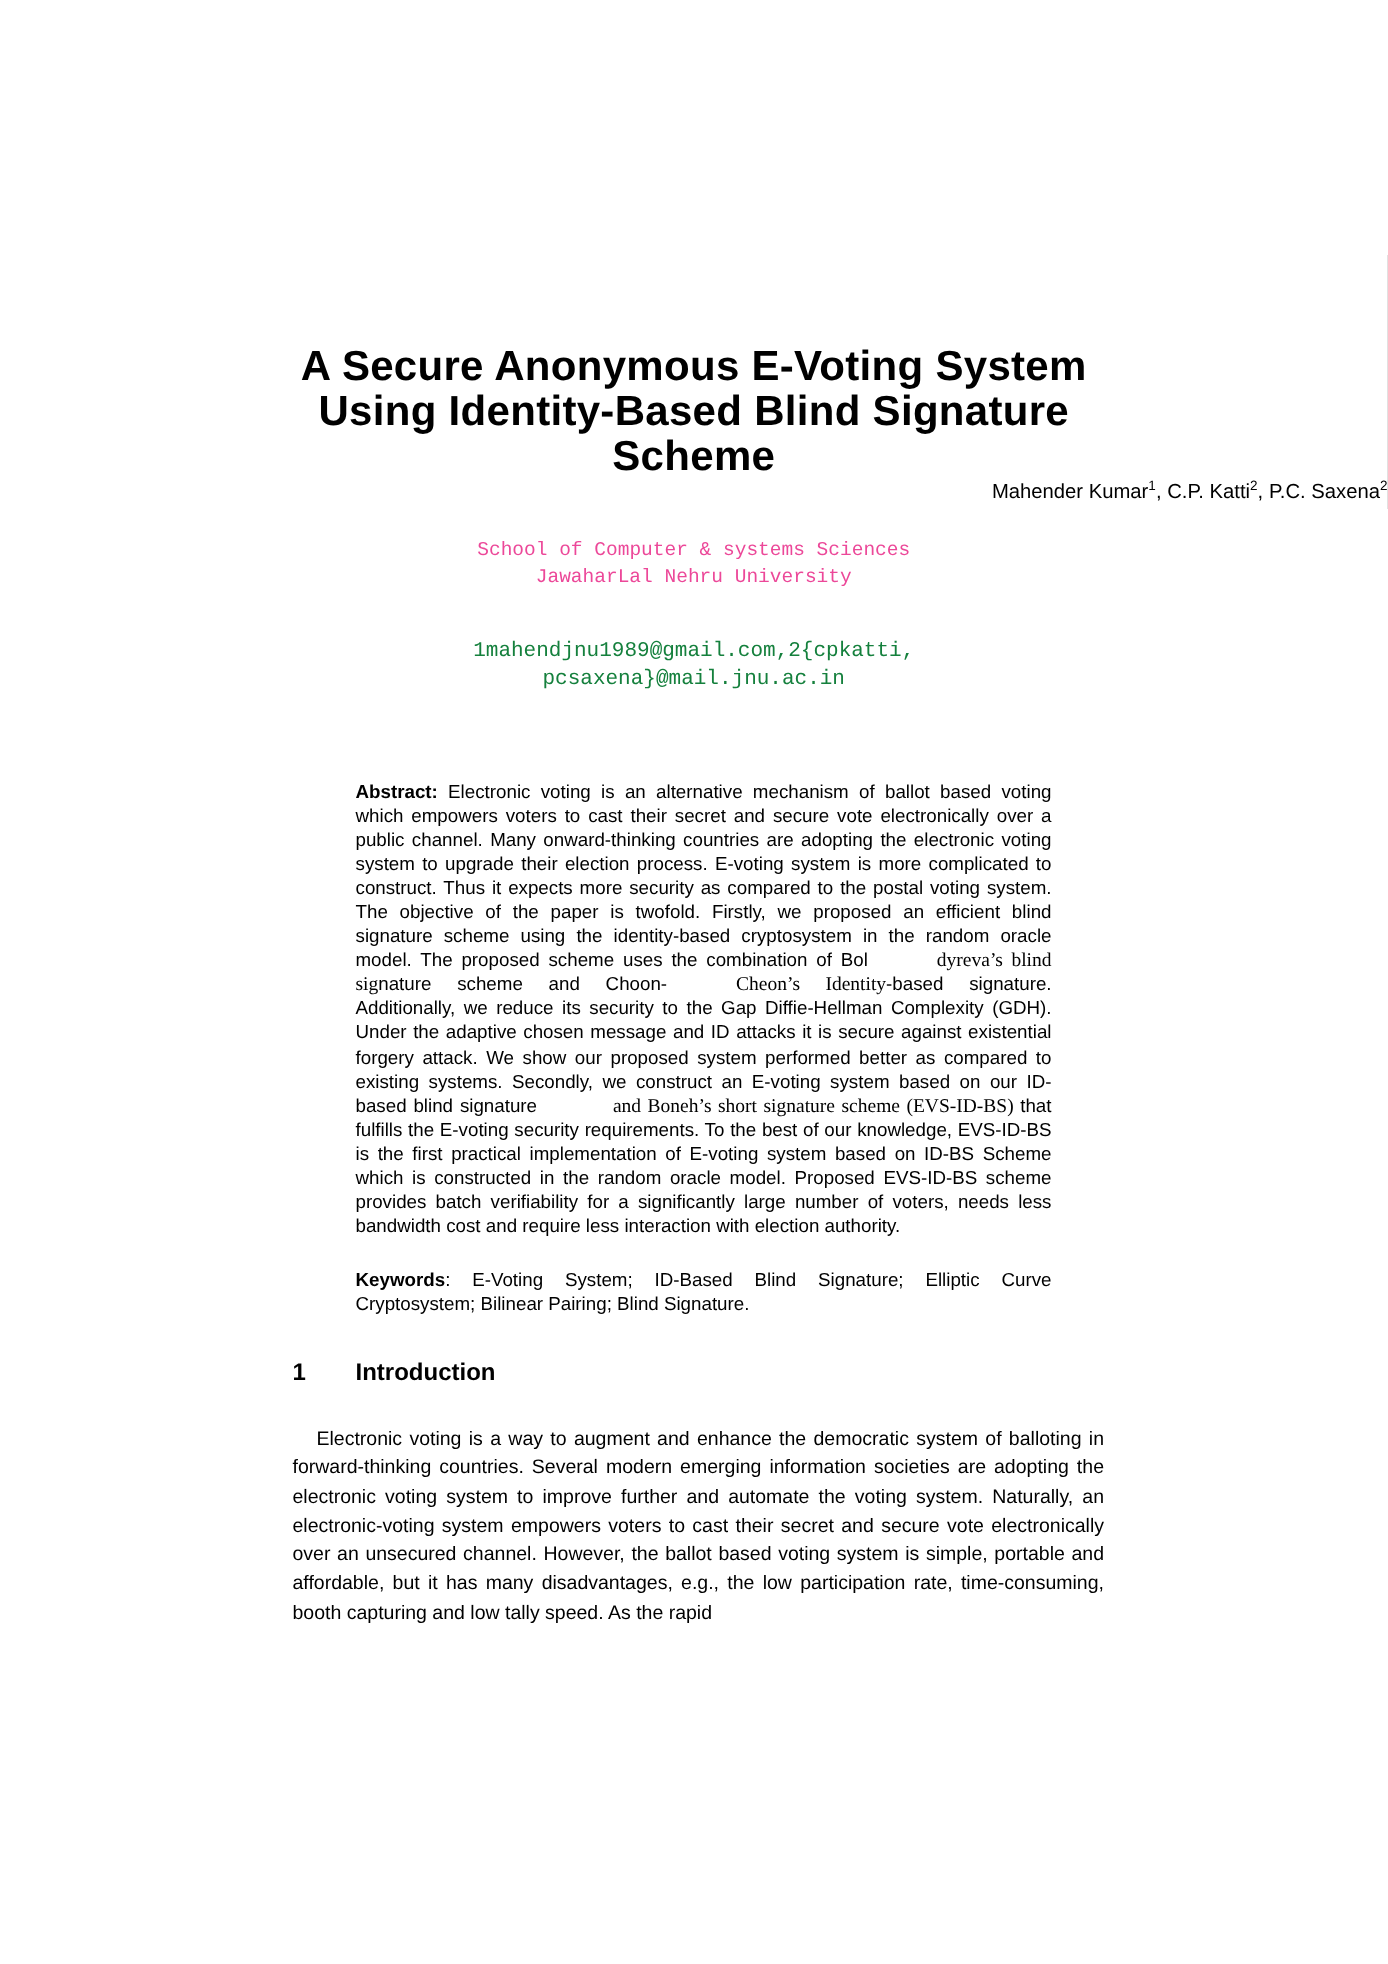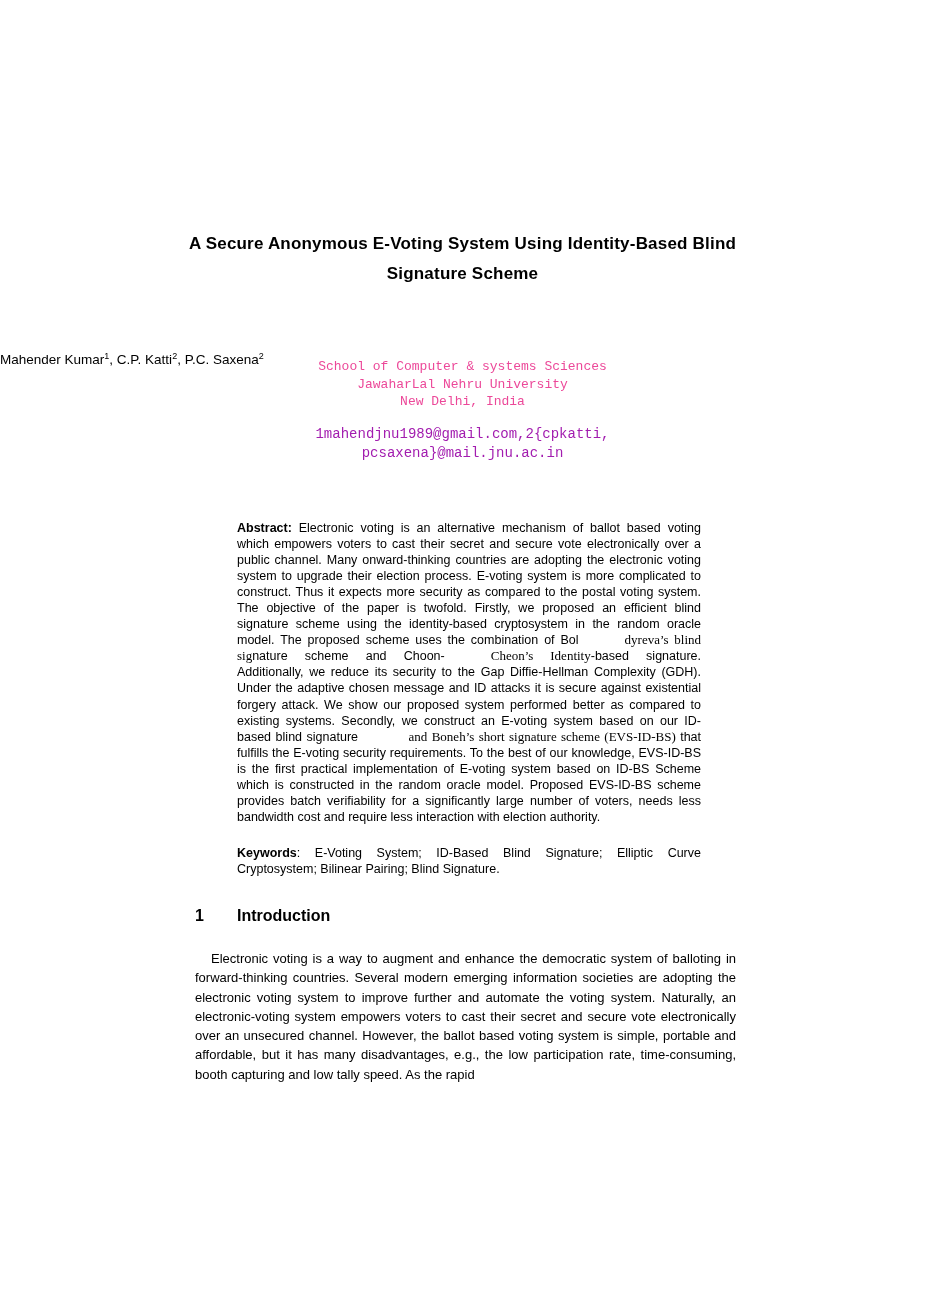--- a/index.html
+++ b/index.html
@@ -17,32 +17,31 @@
     color: #000000;
     overflow: hidden;
   }
   .title {
     position: absolute;
     top: 229px;
     left: 0; right: 0;
     margin: 0 auto;
     width: 560px;
     text-align: center;
-    font-size: 17px;
+    font-size: 28px;
     line-height: 30px;
     font-weight: bold;
     letter-spacing: 0.2px;
   }
   .authors {
     position: absolute;
     top: 320px;
     left: 0; right: 0;
-    text-align: left;
+    text-align: right;
     font-size: 13.5px;
-    margin-top: 32px;
   }
   .authors sup {
     font-size: 9px;
     vertical-align: super;
     line-height: 0;
   }
   .affiliation {
     position: absolute;
     top: 358px;
     left: 0; right: 0;
@@ -53,21 +52,21 @@
     color: #ec4899;
   }
   .emails {
     position: absolute;
     top: 425px;
     left: 0; right: 0;
     text-align: center;
     font-family: "Liberation Mono", "DejaVu Sans Mono", monospace;
     font-size: 14px;
     line-height: 19px;
-    color: #a21caf;
+    color: #15803d;
   }
   .abstract {
     position: absolute;
     top: 507px;
     left: 237px;
     width: 464px;
     font-size: 12.5px;
     line-height: 16.1px;
     text-align: justify;
   }
@@ -114,21 +113,20 @@
 
 <div class="page">
 
   <h1 class="title">A Secure Anonymous E-Voting System Using Identity-Based Blind Signature Scheme</h1>
 
   <div class="authors"><span>Mahender Kumar</span><sup>1</sup><span>, </span><span>C.P. Katti</span><sup>2</sup><span>, </span><span>P.C. Saxena</span><sup>2</sup></div>
 
   <div class="affiliation">
     <div>School of Computer &amp; systems Sciences</div>
     <div>JawaharLal Nehru University</div>
-    <div>New Delhi, India</div>
   </div>
 
   <div class="emails">
     <div>1mahendjnu1989@gmail.com,2{cpkatti,</div>
     <div>pcsaxena}@mail.jnu.ac.in</div>
   </div>
 
   <p class="abstract"><span class="label">Abstract:</span><span> Electronic voting is an alternative mechanism of ballot based voting which empowers voters to cast their secret and secure vote electronically over a public channel. Many onward-thinking countries are adopting the electronic voting system to upgrade their election process. E-voting system is more complicated to construct. Thus it expects more security as compared to the postal voting system. The objective of the paper is twofold. Firstly, we proposed an efficient blind signature scheme using the identity-based cryptosystem in the random oracle model. The proposed scheme uses the combination of Bol</span><span class="serif-run">dyreva’s blind sig</span><span>nature scheme and Choon-</span><span class="serif-run">Cheon’s Identity</span><span>-based signature. Additionally, we reduce its security to the Gap Diffie-Hellman Complexity (GDH). Under the adaptive chosen message and ID attacks it is secure against existential forgery attack. We show our proposed system performed better as compared to existing systems. Secondly, we construct an E-voting system based on our ID-based blind signature </span><span class="serif-run">and Boneh’s short signature scheme (EVS-ID-BS) </span><span>that fulfills the E-voting security requirements. To the best of our knowledge, EVS-ID-BS is the first practical implementation of E-voting system based on ID-BS Scheme which is constructed in the random oracle model. Proposed EVS-ID-BS scheme provides batch verifiability for a significantly large number of voters, needs less bandwidth cost and require less interaction with election authority.</span></p>
 
   <p class="keywords"><span class="label">Keywords</span><span>:  E-Voting System; ID-Based Blind Signature; Elliptic Curve Cryptosystem; Bilinear Pairing; Blind Signature.</span></p>

